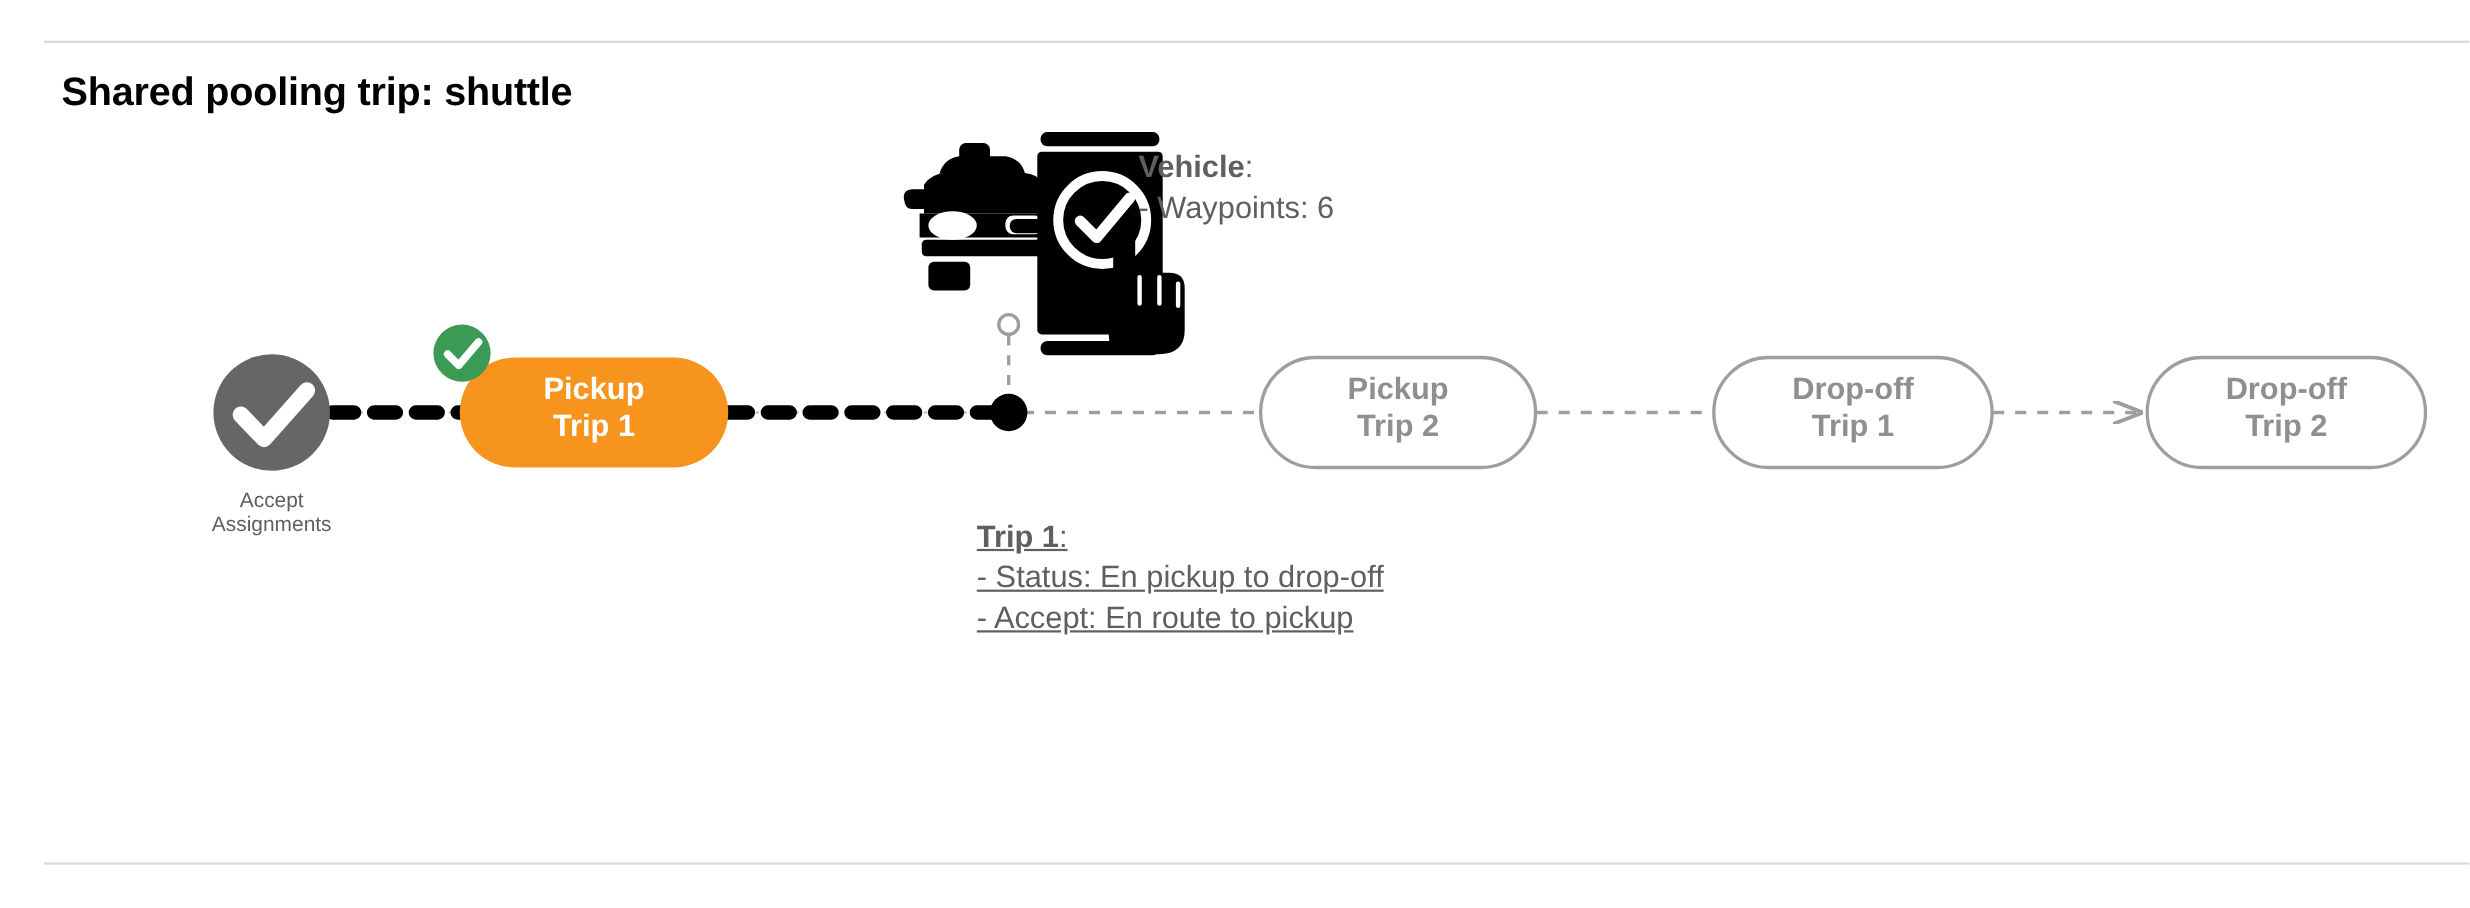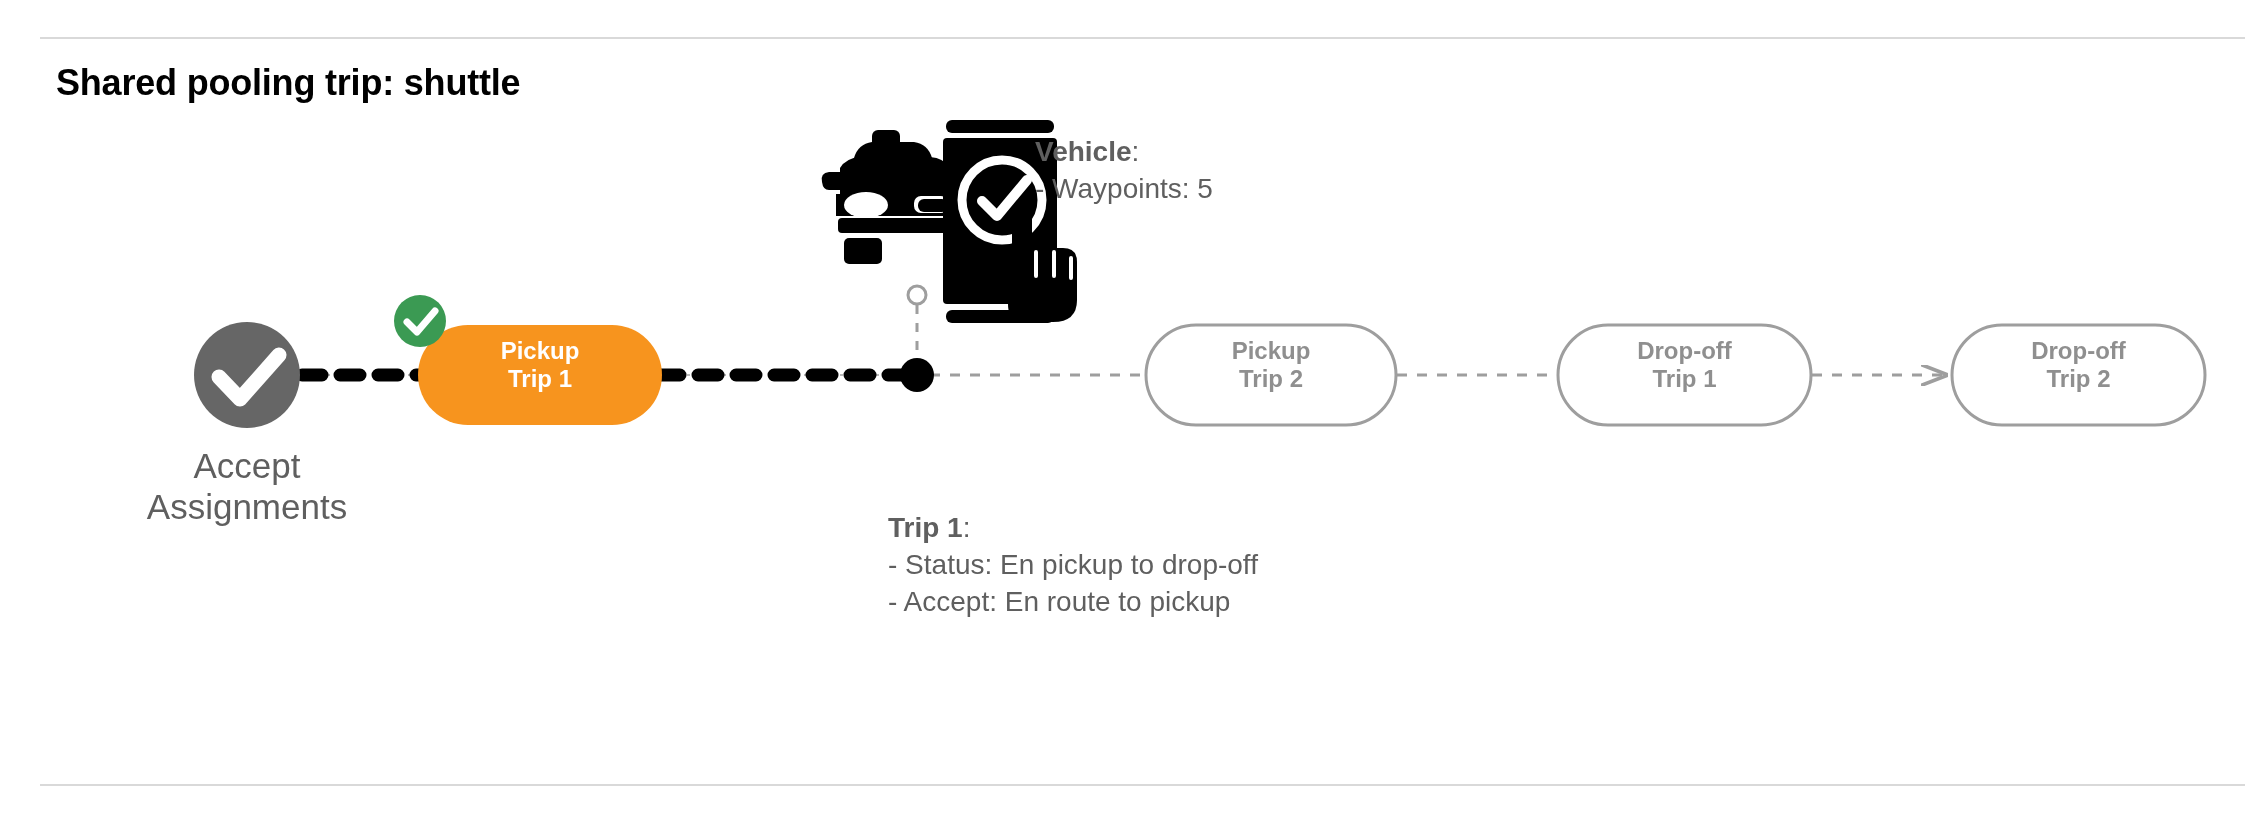--- a/index.html
+++ b/index.html
@@ -54,45 +54,45 @@
 
   
   .node-label {
     position: absolute;
     text-align: center;
     line-height: 1.18;
     white-space: pre-line;
     pointer-events: none;
   }
   .pill-label {
-    font-size: 24px;
+    font-size: 28px;
     font-weight: bold;
   }
   .pill-label.active { color: #ffffff; }
   .pill-label.inactive { color: #8f8f8f; }
 
   #accept-label {
-    font-size: 35px;
+    font-size: 19px;
     color: #5f5f5f;
     font-weight: normal;
   }
 
   
   .annotation {
     position: absolute;
     font-size: 28px;
     color: #5f5f5f;
     line-height: 1.32;
     white-space: nowrap;
   }
   .annotation .strong { font-weight: bold; color: #5f5f5f; }
   .annotation .row { display: block; }
 
   #vehicle-annotation { left: 1035px; top: 134px; }
-  #trips-annotation  { left: 888px;  top: 510px; }
+  #trips-annotation  { left: 888px;  top: 470px; text-decoration: underline; }
 </style>
 </head>
 <body>
 
 <div id="page">
 
   <div class="divider" id="divider-top"></div>
   <div class="divider" id="divider-bottom"></div>
 
   <div id="page-title">Shared pooling trip: shuttle</div>
@@ -202,21 +202,21 @@
 Trip 1</div>
 
   <div class="node-label pill-label inactive" id="label-drop-off-trip-2" style="left:1952px; top:337px; width:253px;">Drop-off
 Trip 2</div>
 
   <div class="node-label" id="accept-label" style="left:117px; top:445px; width:260px;">Accept
 Assignments</div>
 
   <div class="annotation" id="vehicle-annotation">
     <span class="row"><span class="strong">Vehicle</span><span>:</span></span>
-    <span class="row">- Waypoints: 5</span>
+    <span class="row">- Waypoints: 6</span>
   </div>
 
   <div class="annotation" id="trips-annotation">
     <span class="row"><span class="strong">Trip 1</span><span>:</span></span>
     <span class="row">- Status:  En pickup to drop-off</span>
 
     <span class="row">- Accept:  En route to pickup</span>
   </div>
 
 </div>

